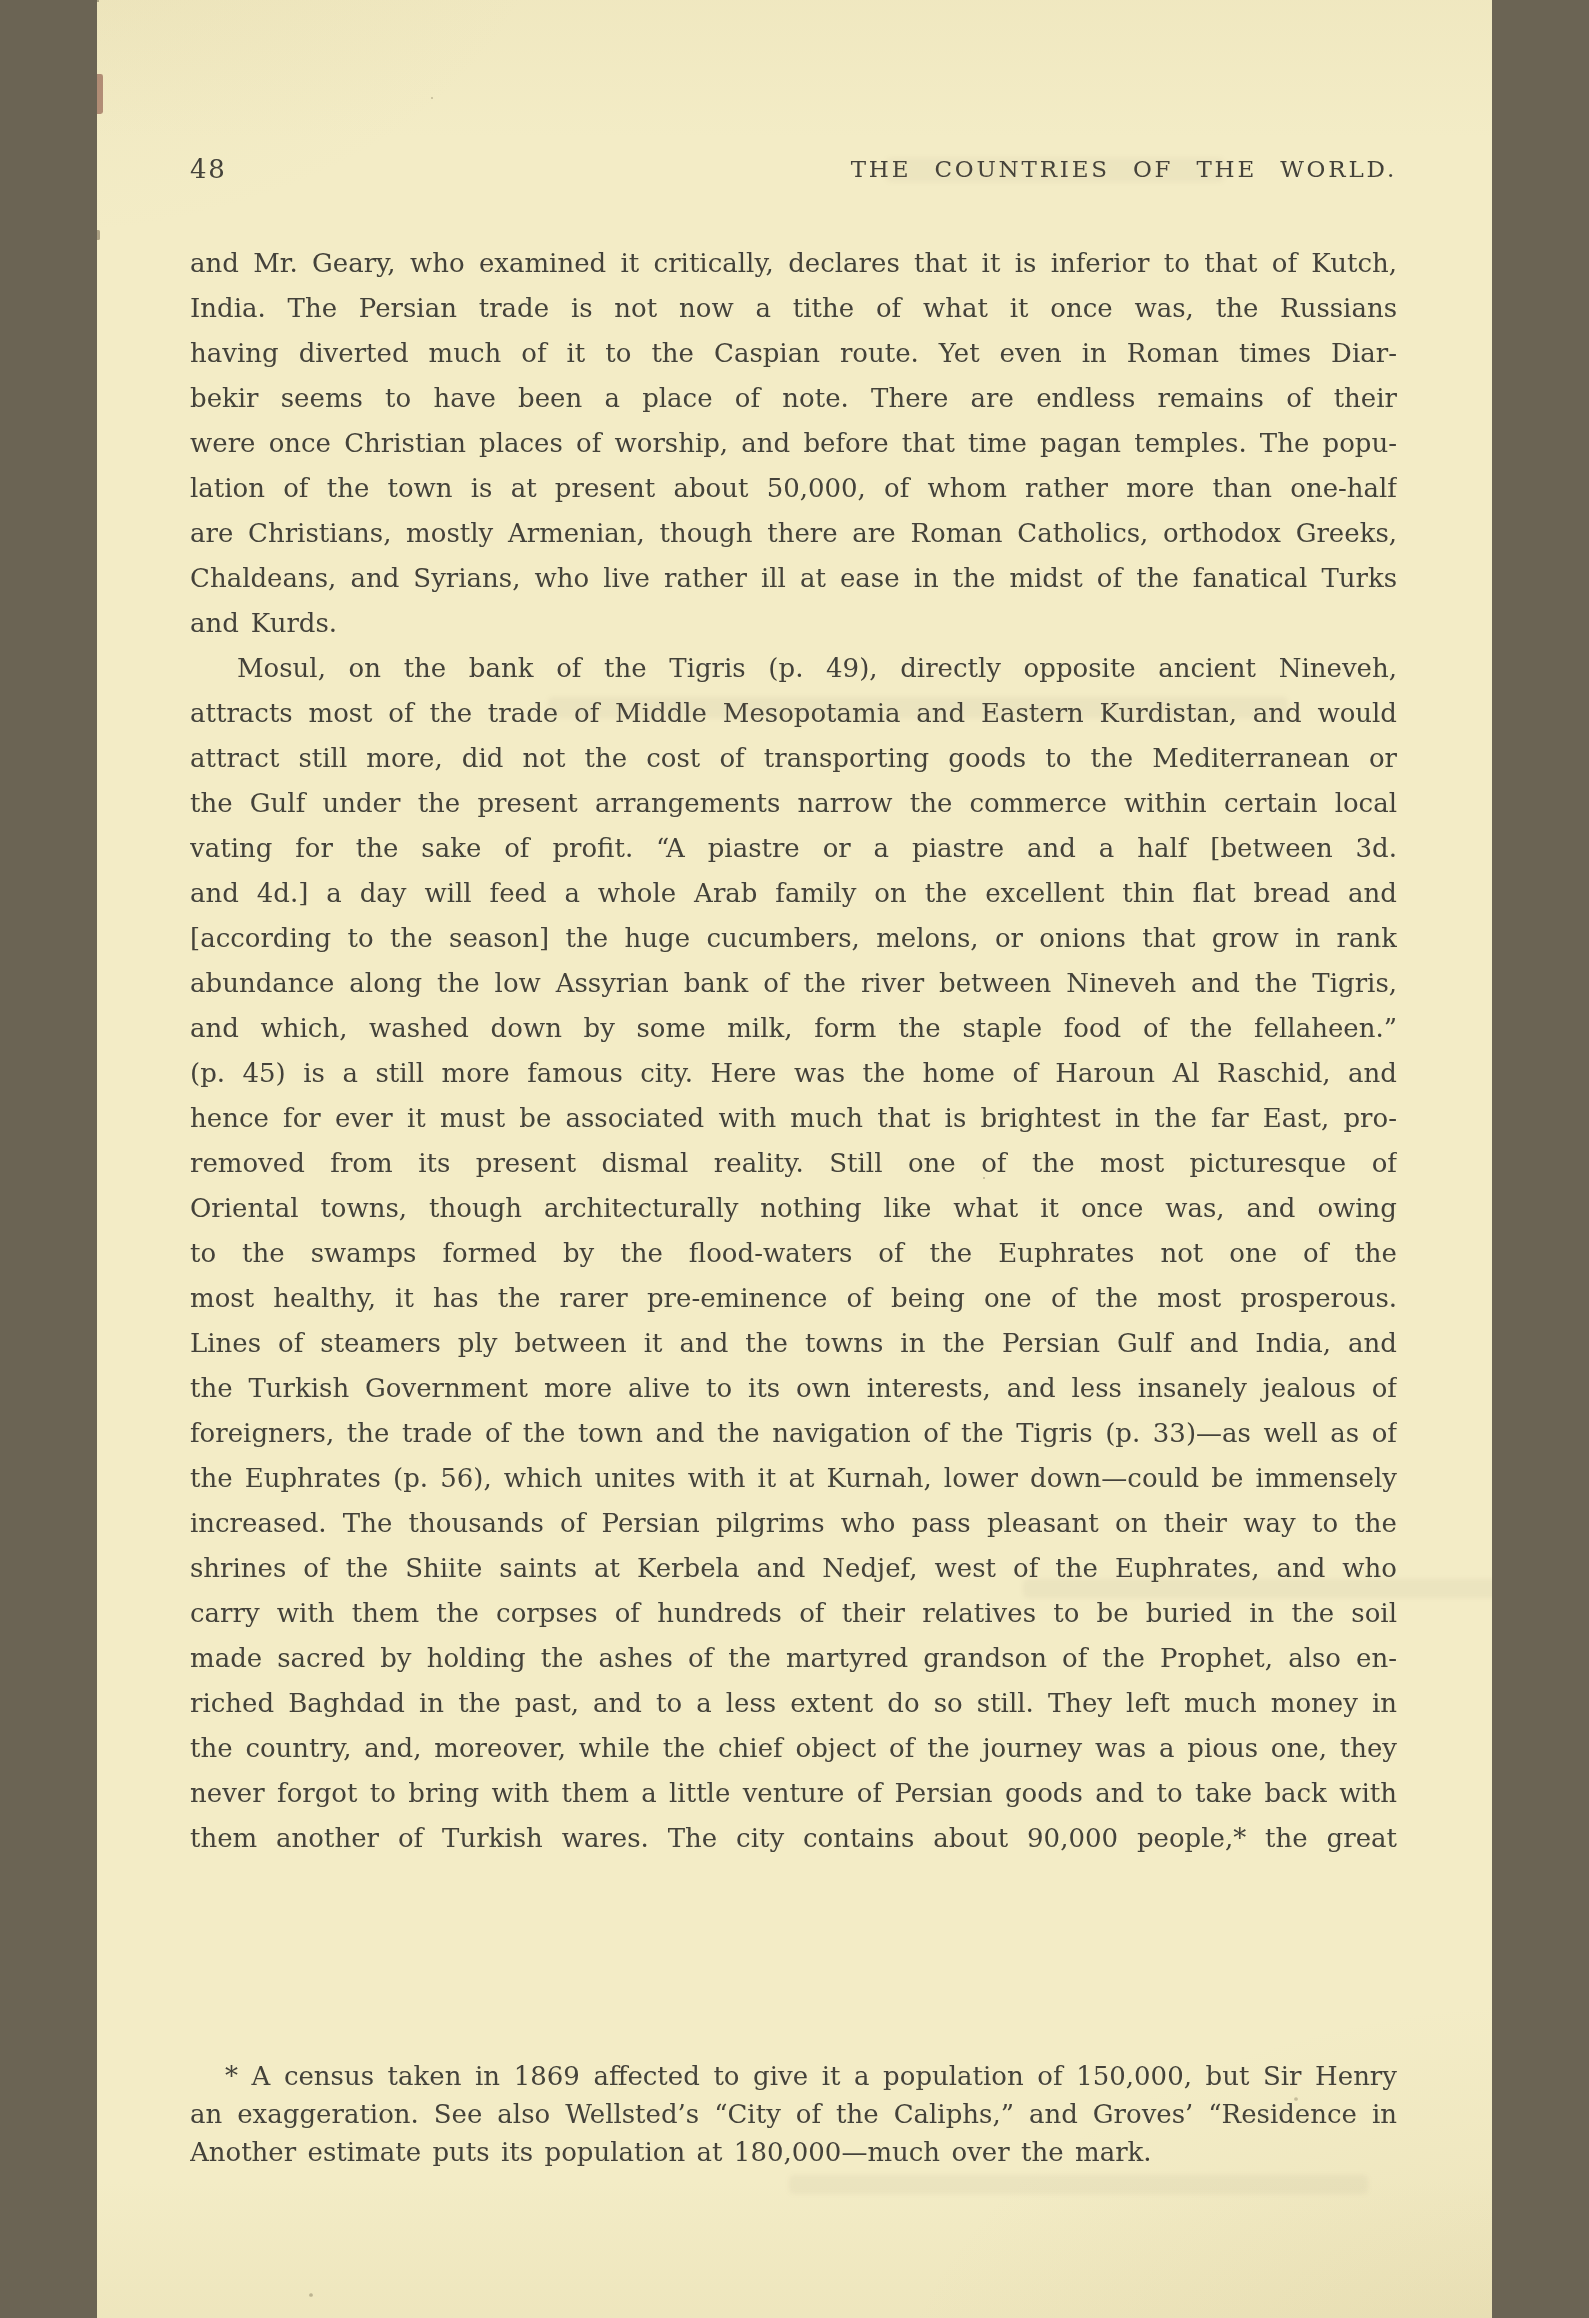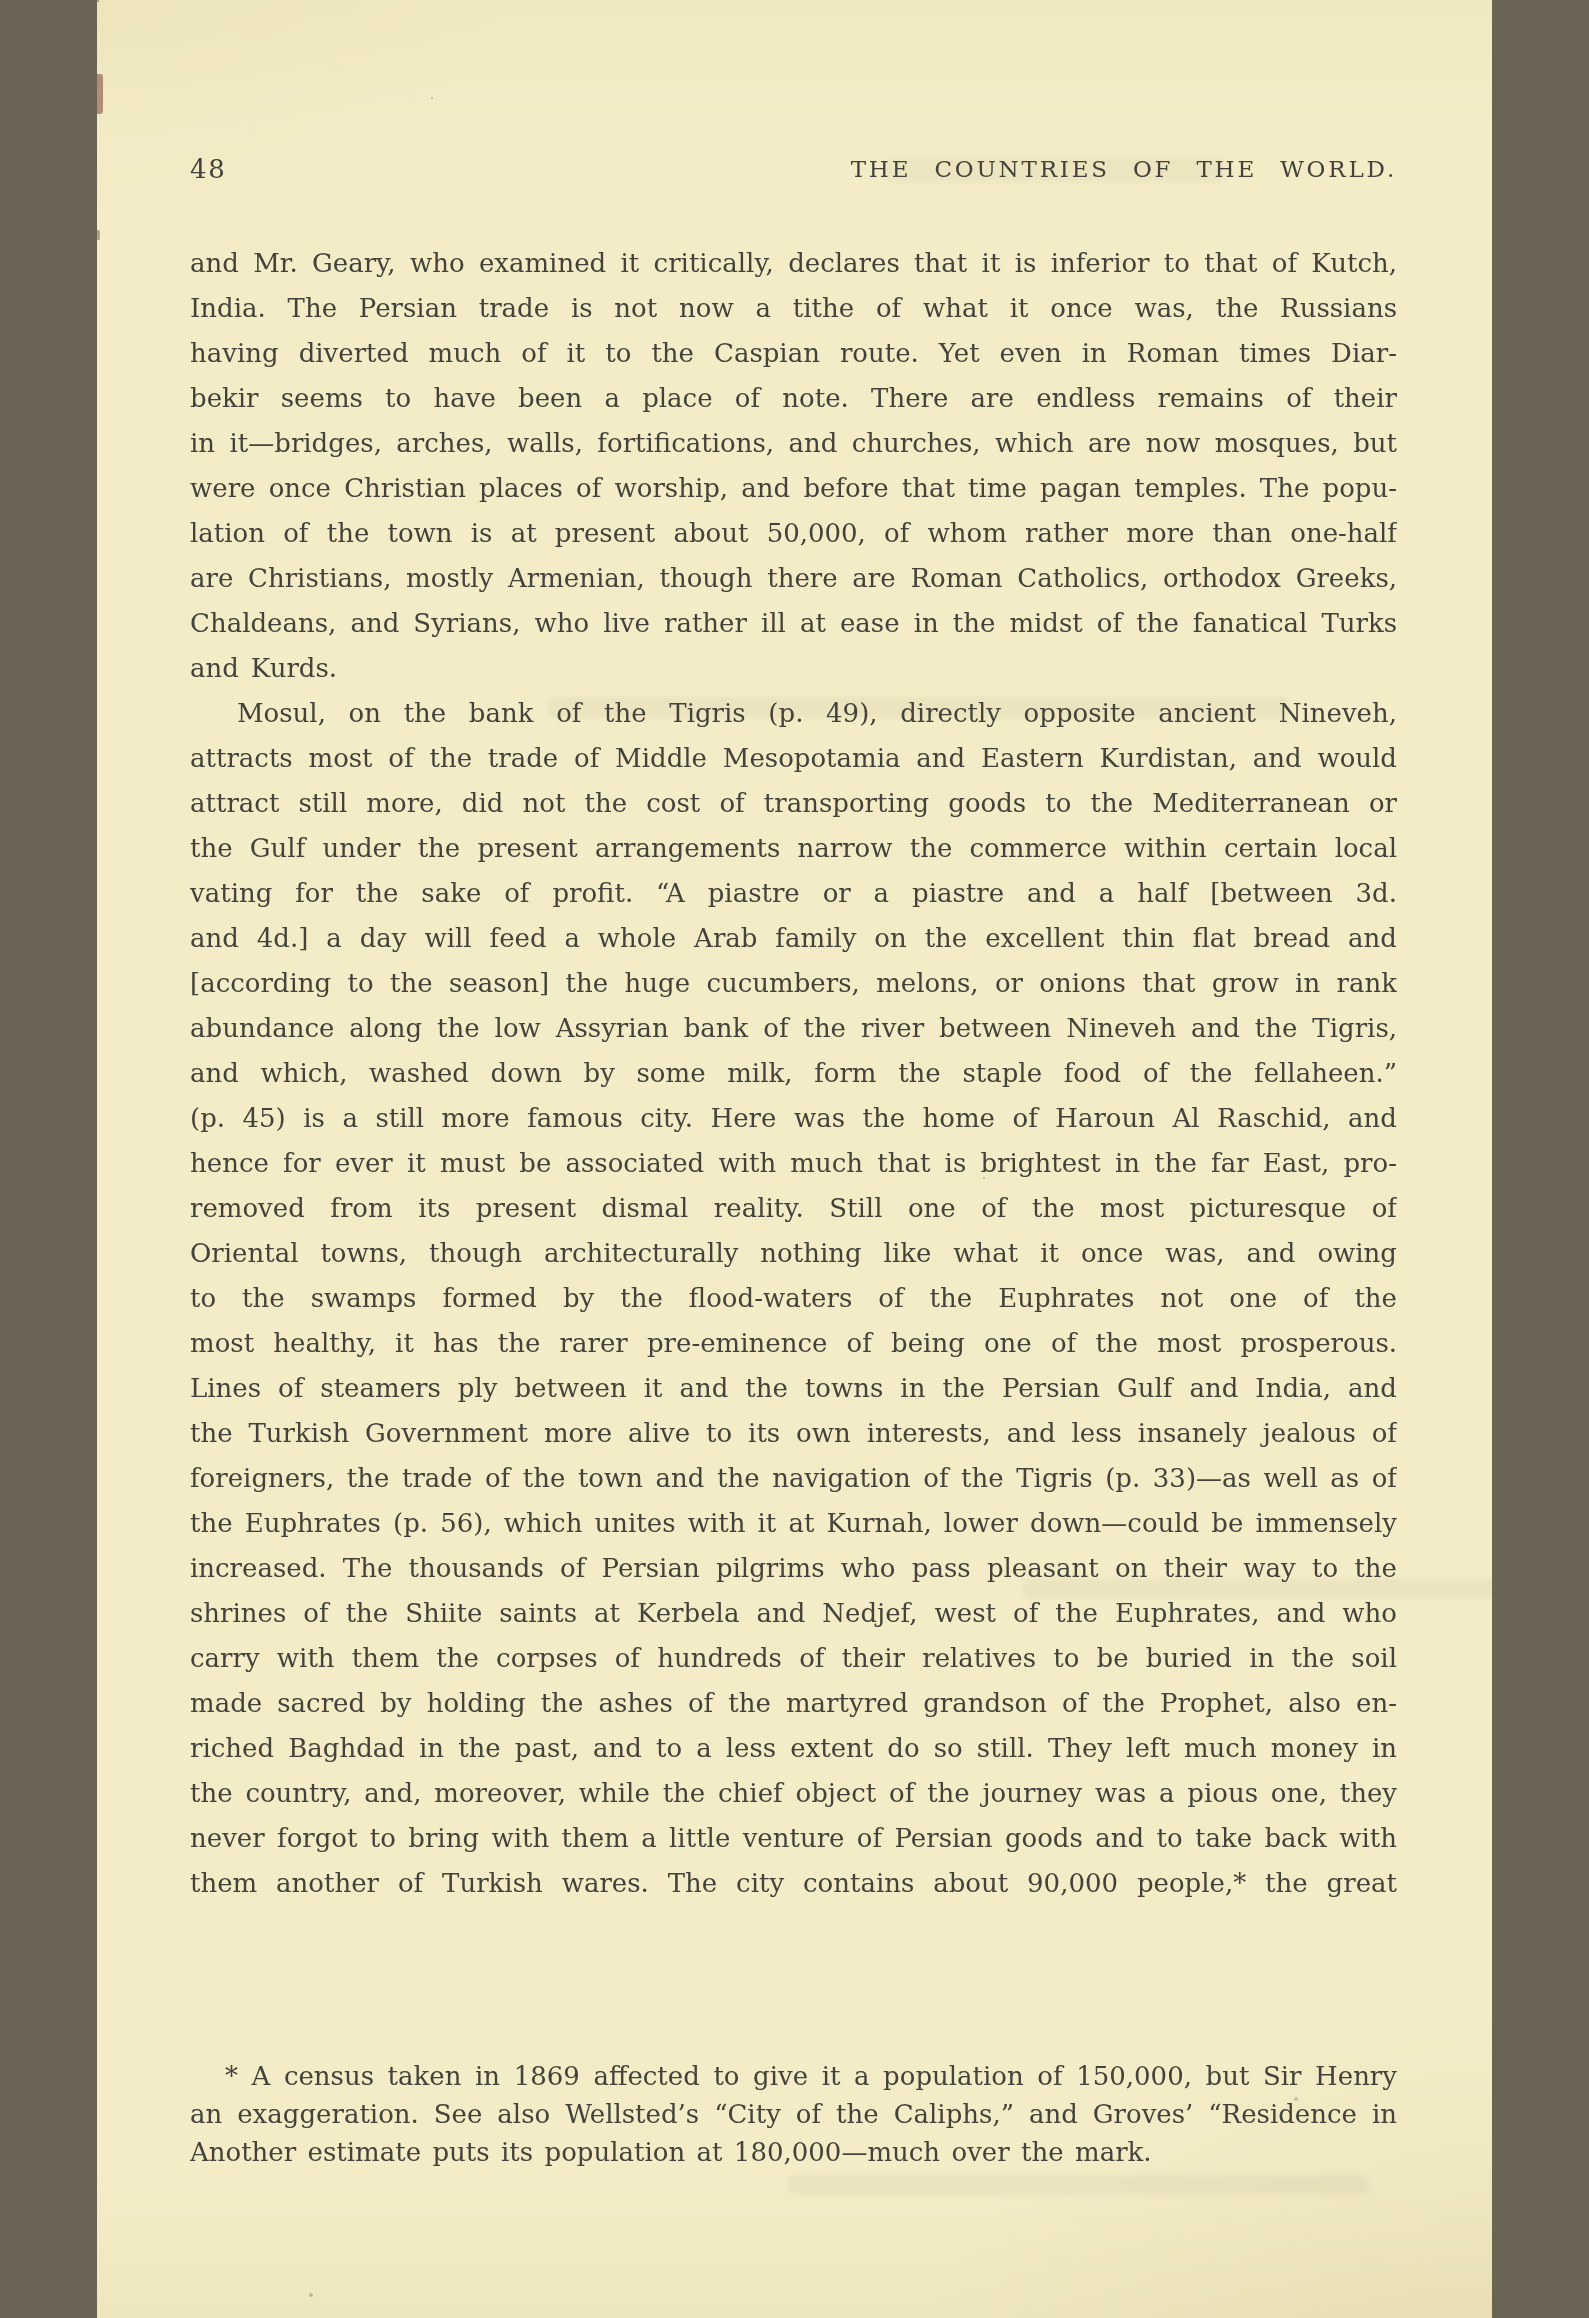--- a/index.html
+++ b/index.html
@@ -95,21 +95,20 @@
     <div class="page-number">48</div>
     <div class="running-title">THE COUNTRIES OF THE WORLD.</div>
   </div>
 
   <div class="body-text">
       <div class="paragraph">
         <div class="line">and Mr. Geary, who examined it critically, declares that it is inferior to that of Kutch, in</div>
         <div class="line">India. The Persian trade is not now a tithe of what it once was, the Russians</div>
         <div class="line">having diverted much of it to the Caspian route. Yet even in Roman times Diar-</div>
         <div class="line">bekir seems to have been a place of note. There are endless remains of their handiwork</div>
-        <div class="line">in it—bridges, arches, walls, fortifications, and churches, which are now mosques, but</div>
         <div class="line">were once Christian places of worship, and before that time pagan temples. The popu-</div>
         <div class="line">lation of the town is at present about 50,000, of whom rather more than one-half</div>
         <div class="line">are Christians, mostly Armenian, though there are Roman Catholics, orthodox Greeks,</div>
         <div class="line">Chaldeans, and Syrians, who live rather ill at ease in the midst of the fanatical Turks</div>
         <div class="line flush">and Kurds.</div>
       </div>
       <div class="paragraph">
         <div class="line indent">Mosul, on the bank of the Tigris (p. 49), directly opposite ancient Nineveh,</div>
         <div class="line">attracts most of the trade of Middle Mesopotamia and Eastern Kurdistan, and would</div>
         <div class="line">attract still more, did not the cost of transporting goods to the Mediterranean or</div>

